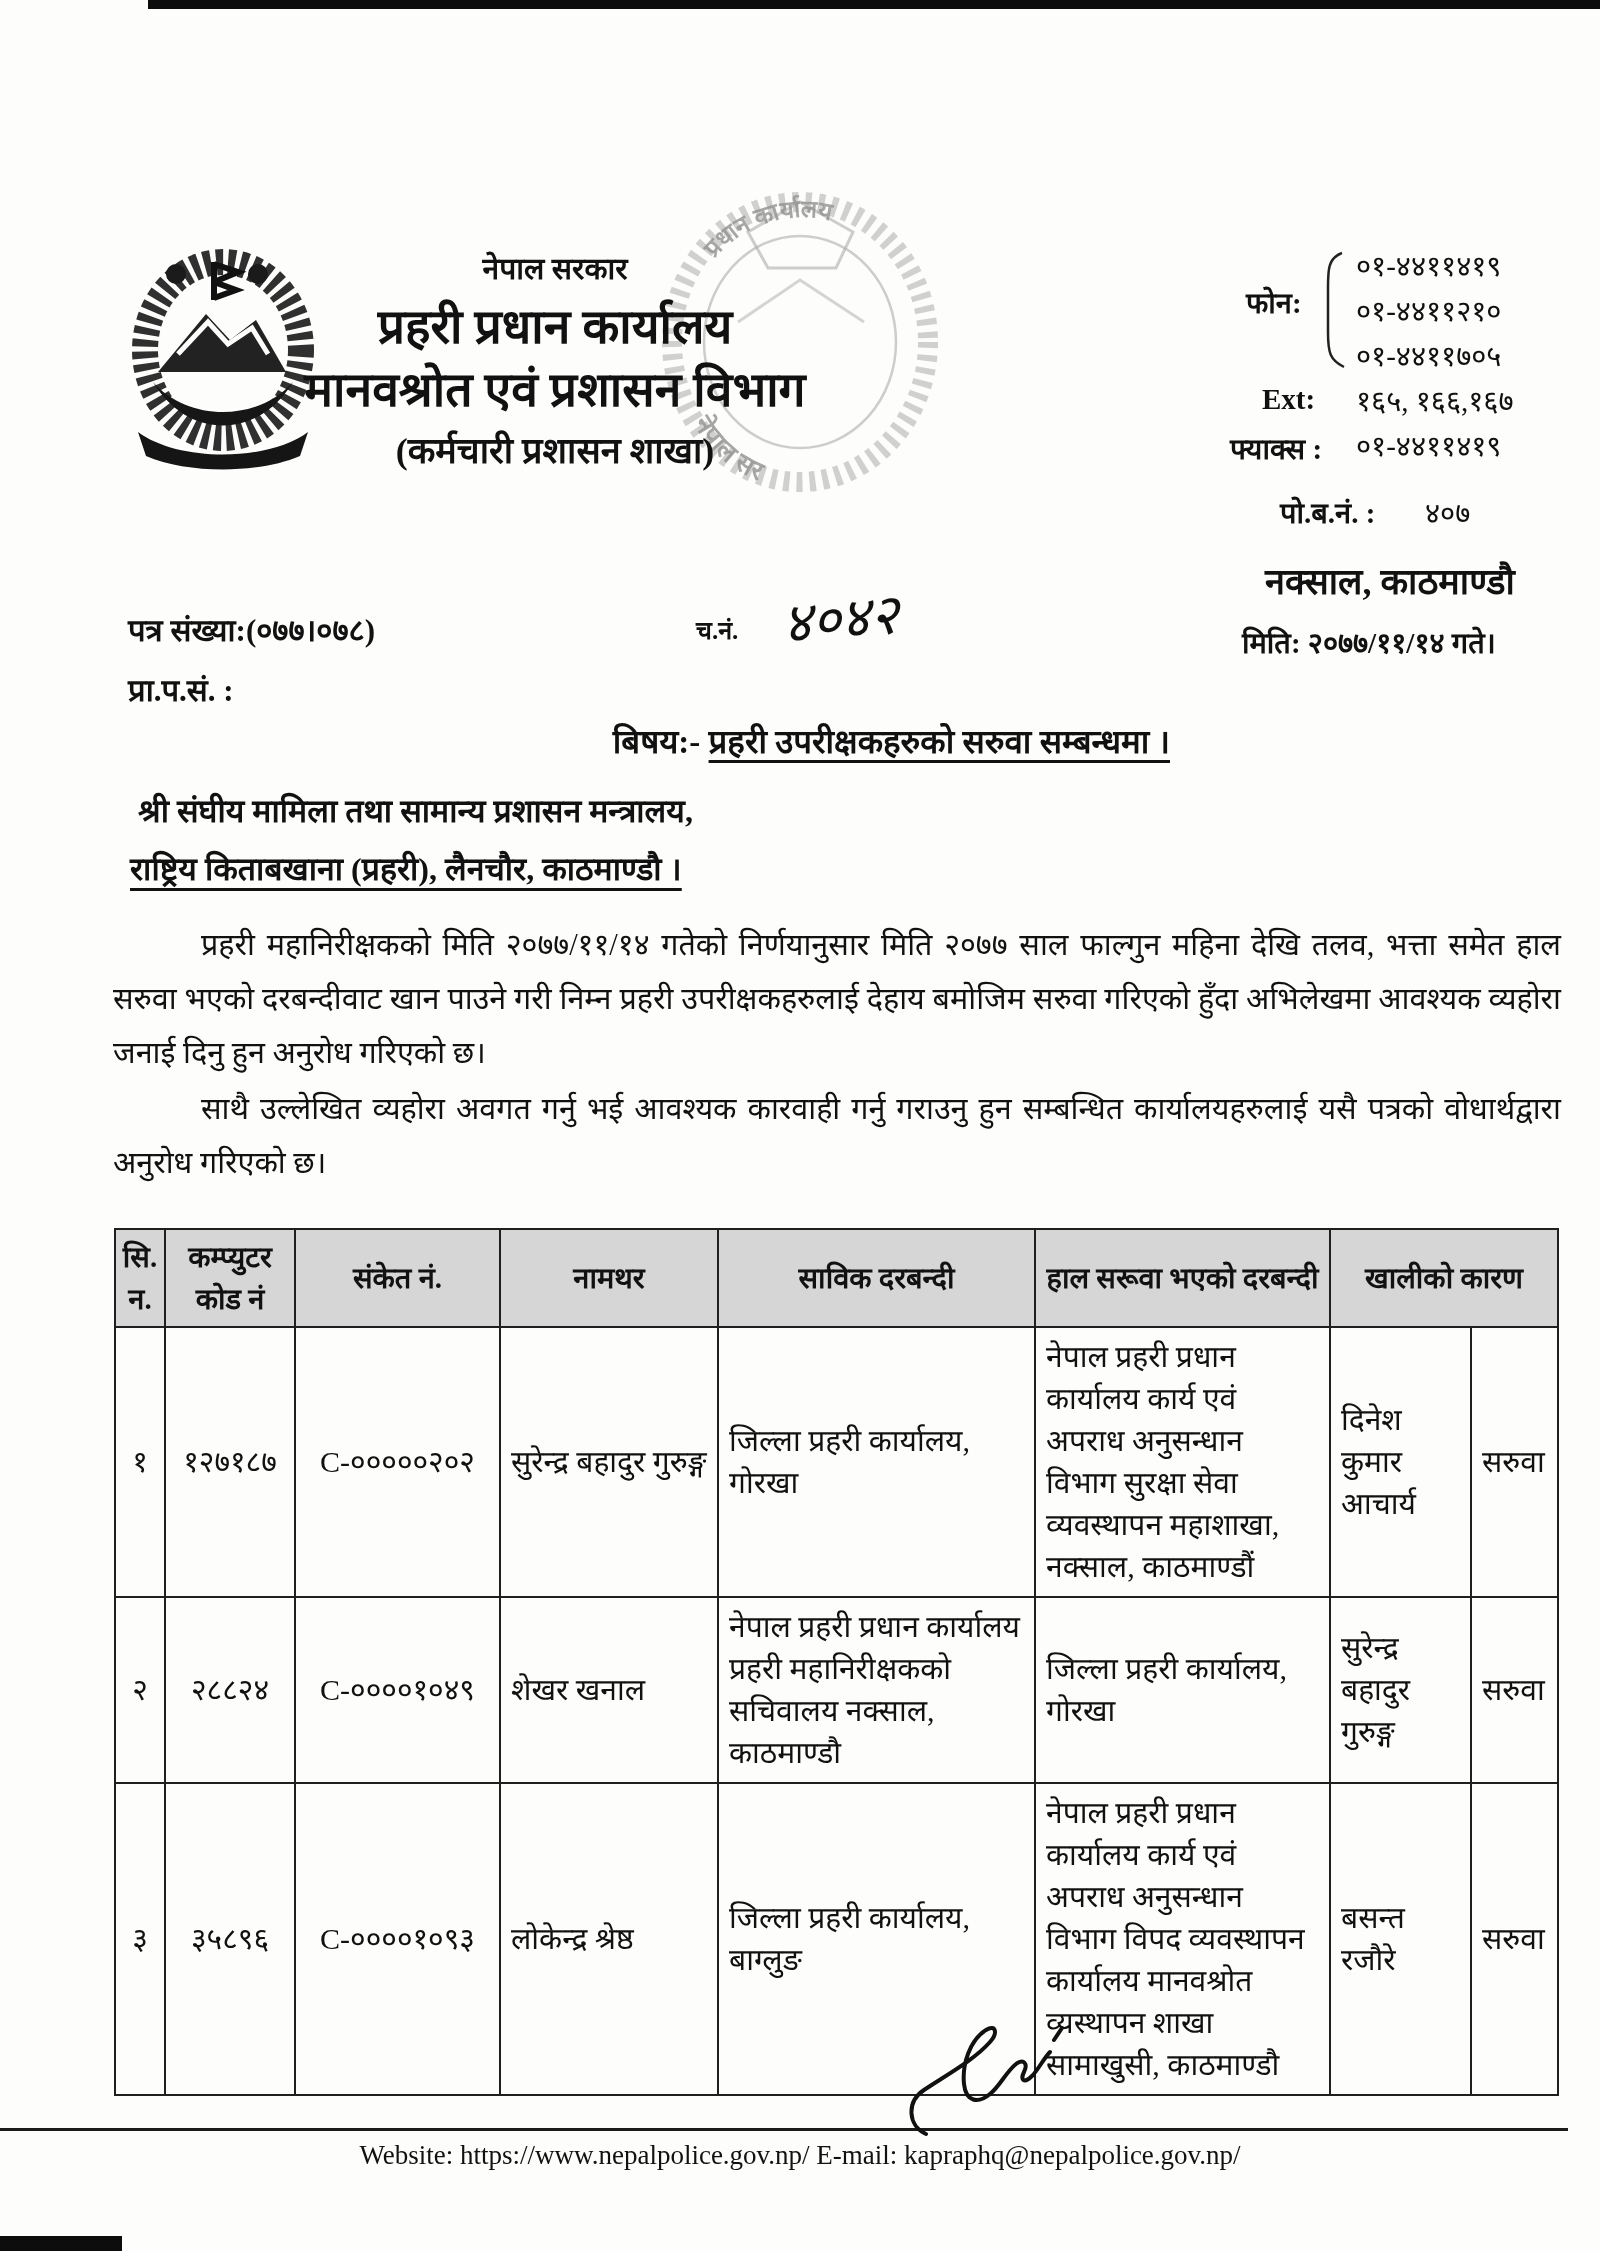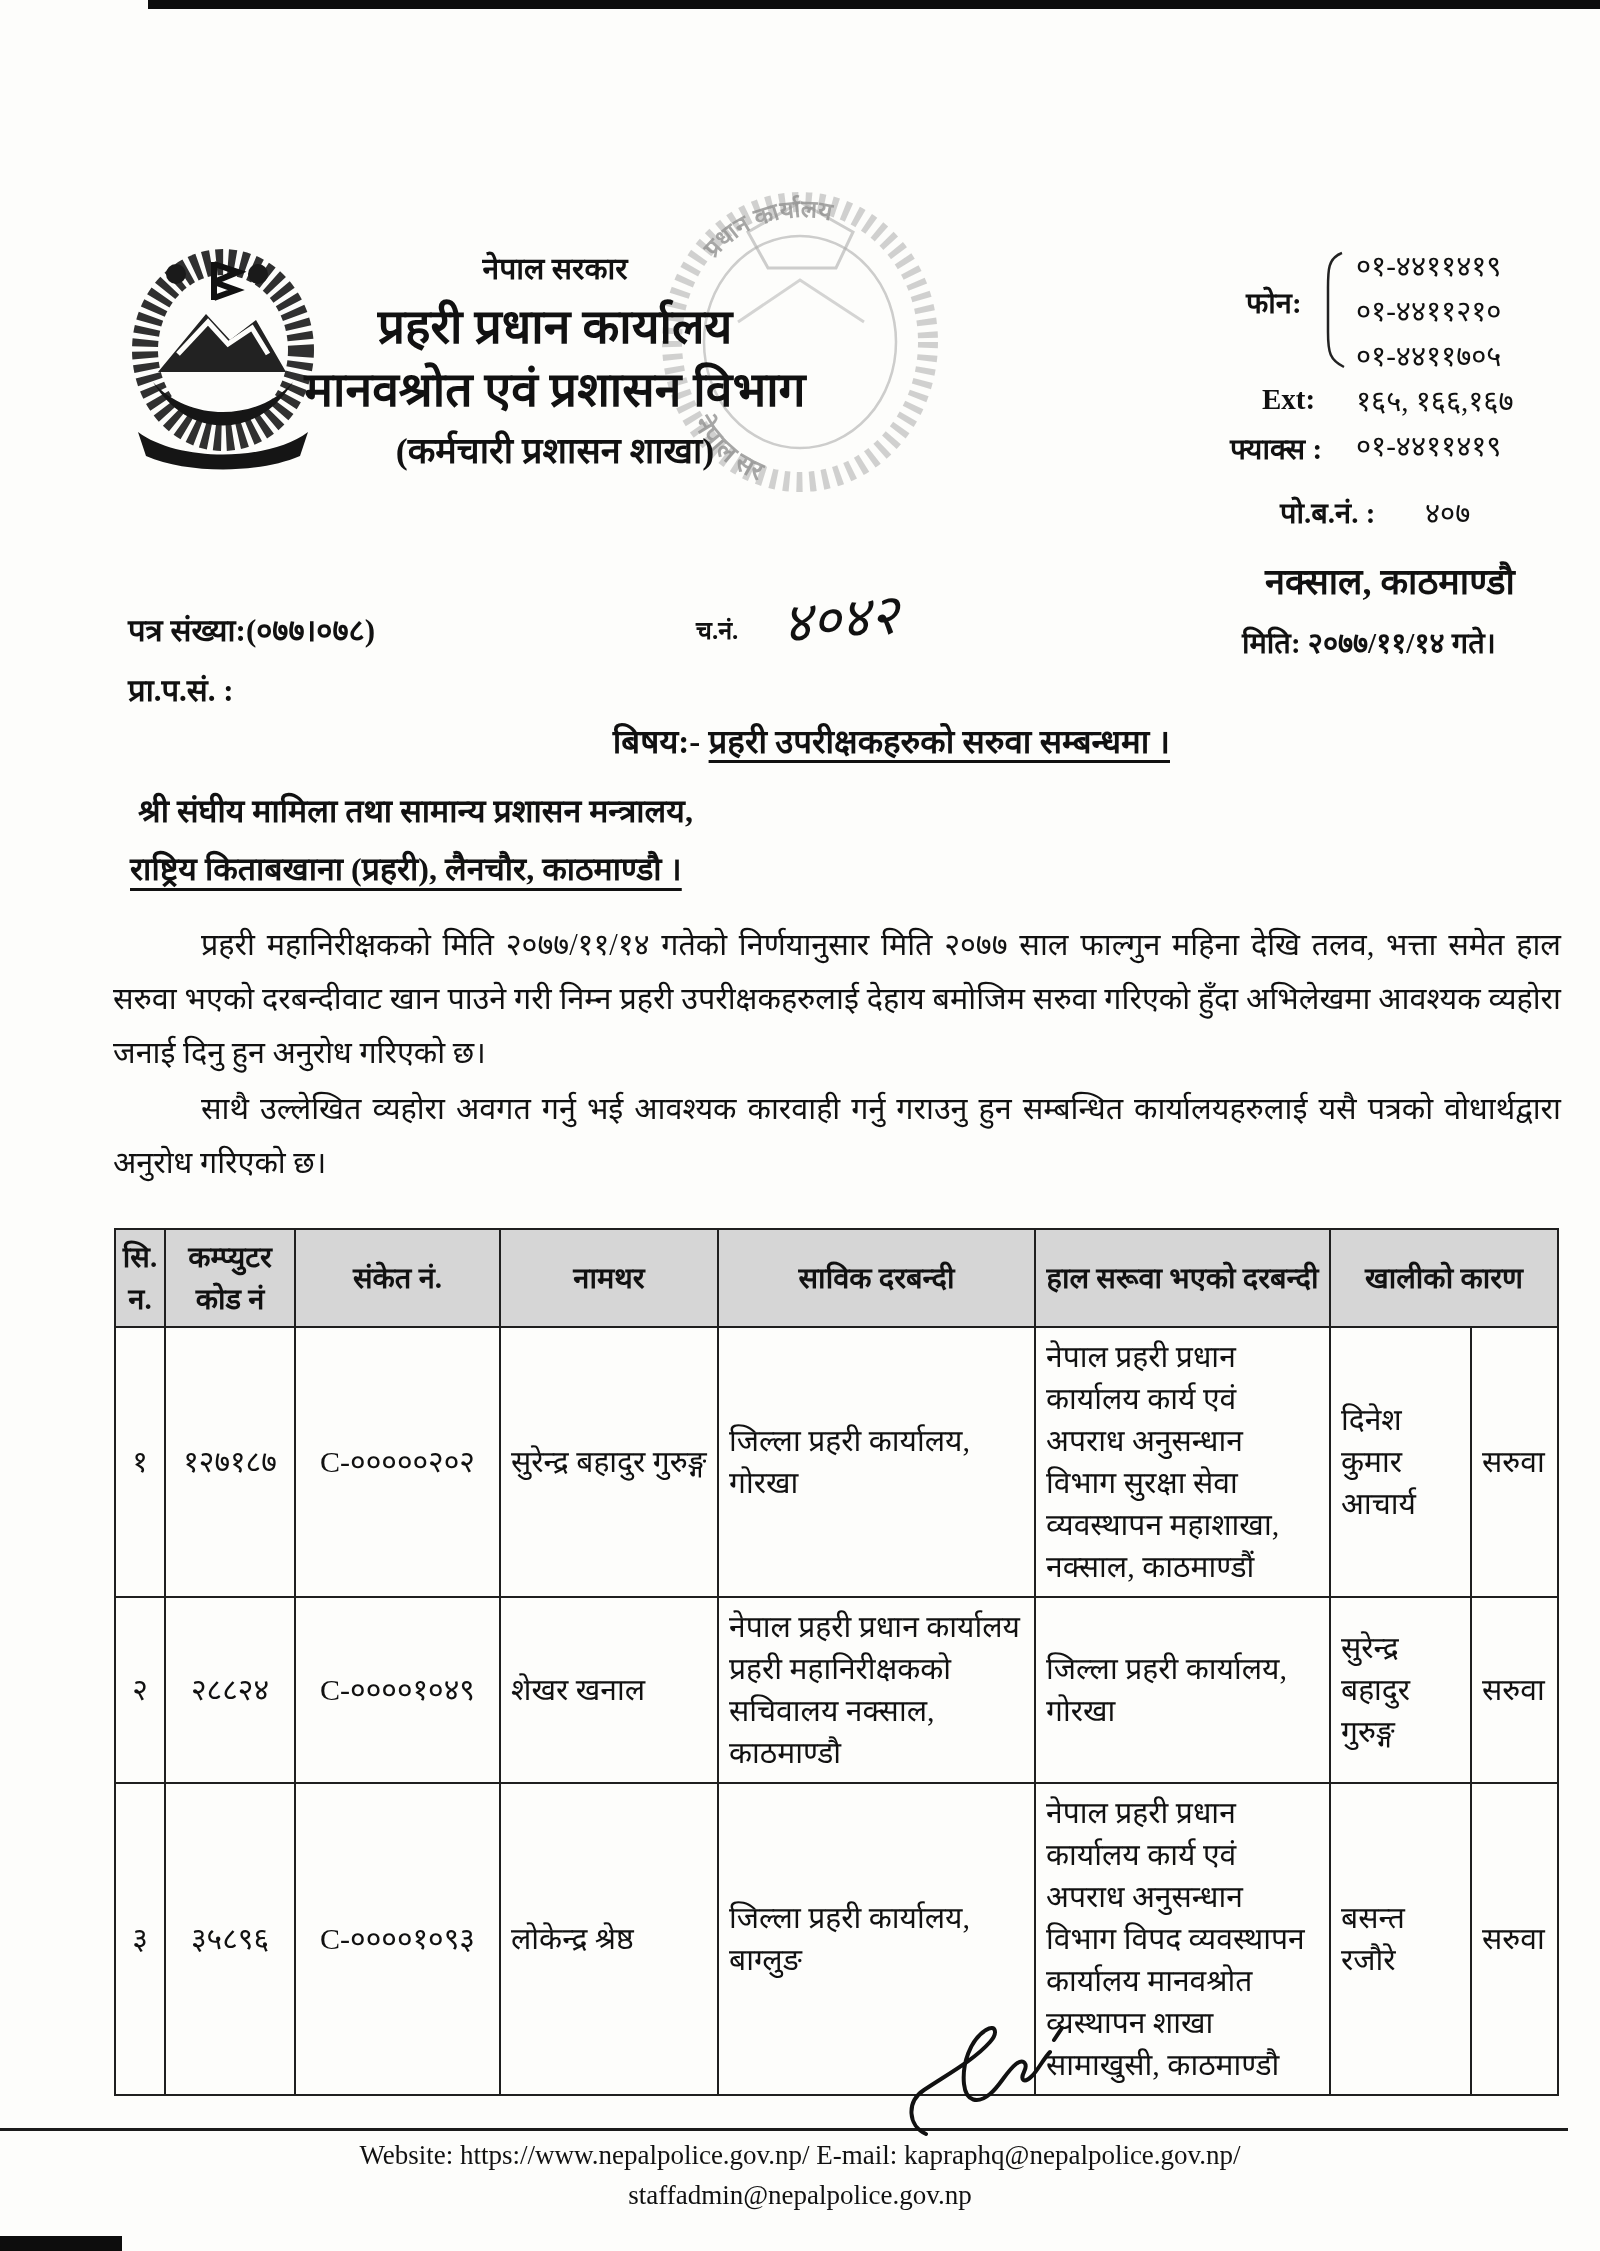--- a/index.html
+++ b/index.html
@@ -191,17 +191,16 @@
   </tbody>
     </table>
 
   <svg class="abs sig" width="210" height="140" viewBox="0 0 210 140">
     <path d="M48 128 C30 120 28 96 46 84 C70 68 96 54 112 36 C120 27 118 18 108 24 C92 34 84 58 86 78 C88 96 100 98 112 88 C122 80 128 66 138 58 C146 52 150 58 146 66 C142 74 146 78 154 70 C160 64 166 52 172 46 M176 34 L184 22" fill="none" stroke="#111" stroke-width="4" stroke-linecap="round"></path>
   </svg>
 
   <div class="abs divider"></div>
 
   <div class="abs foot1">Website: https://www.nepalpolice.gov.np/ E-mail: kapraphq@nepalpolice.gov.np/</div>
-  <div class="abs foot2">staffadmin@nepalpolice.gov.np</div>
 
   <div class="abs corner-mark"></div>
 
 </div>
 
 </body></html>

